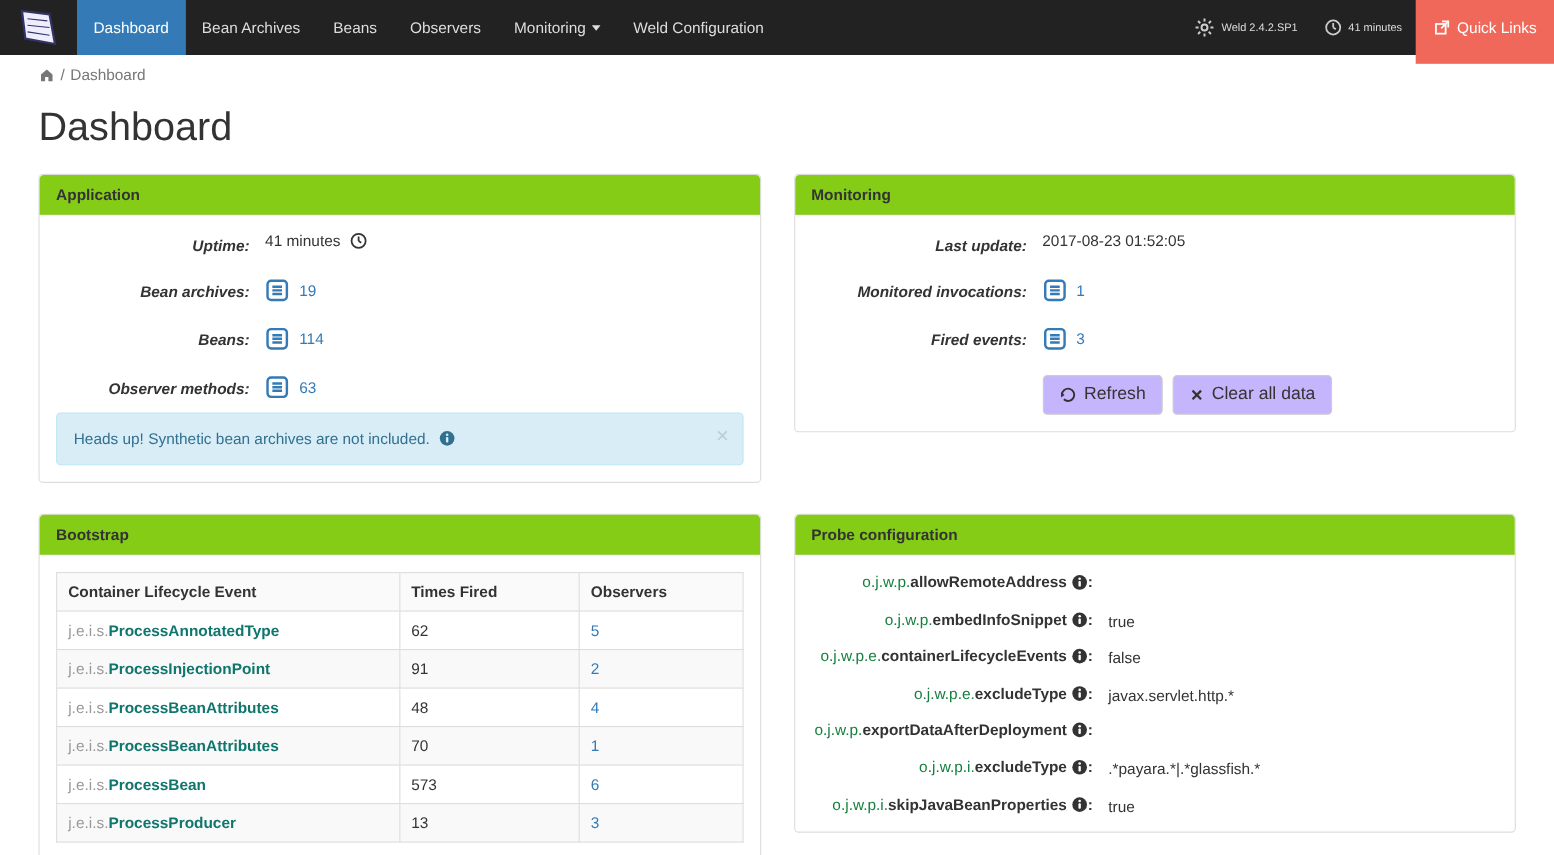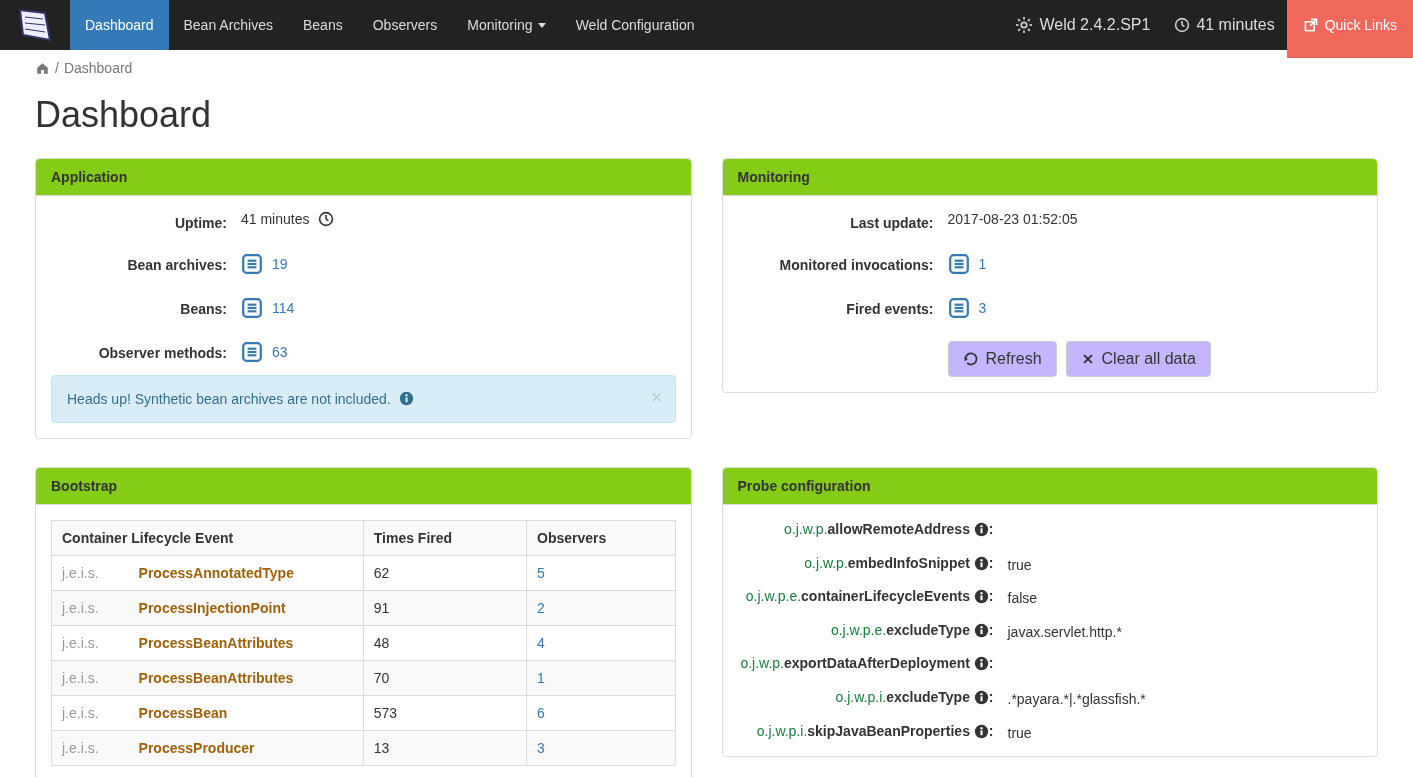--- a/index.html
+++ b/index.html
@@ -5,35 +5,35 @@
 * { box-sizing: border-box; margin: 0; padding: 0; }
 body { font-family: "Helvetica Neue", Helvetica, Arial, sans-serif; font-size: 14px; color: #333; background: #fff; }
 .navbar { background: #222; height: 50px; display: flex; align-items: center; justify-content: space-between; }
 .navbar-left { display: flex; align-items: center; height: 100%; }
 .navbar-right { display: flex; align-items: center; height: 100%; }
 .brand { display:flex; align-items:center; justify-content:center; width:70px; height:50px; }
 .brand svg { width:40px; height:40px; }
 .nav-item { color: #ddd; padding: 0 15px; height: 50px; display: flex; align-items: center; cursor: pointer; font-size: 14px; text-decoration:none; }
 .nav-item.active { background: #337ab7; color: #fff; }
 .caret-svg { margin-left: 5px; }
-.nav-info { color:#ddd; display:flex; align-items:center; padding:0 12px; gap:6px; font-size:16px; }
+.nav-info { color:#ddd; display:flex; align-items:center; padding:0 12px; gap:6px; font-size:10px; }
 .quick-links { background:#f0685a; color:#fff; height:66px; display:flex; align-items:center; padding:0 16px; cursor:pointer; gap:6px; font-size:14px; }
 
 .container { padding: 10px 35px 20px 35px; }
 .breadcrumb { color:#777; font-size:14px; display:flex; align-items:center; gap:5px; margin-bottom:18px; }
 h1 { font-size:36px; font-weight:400; color:#333; margin-bottom:22px; }
 
 .row { display:flex; gap:30px; margin-bottom:28px; align-items:flex-start; }
 .col { flex:1; }
 .panel { border:1px solid #ddd; border-radius:4px; background:#fff; }
 .panel-heading { background:#84cc16; border-bottom:1px solid #ddd; padding:10px 15px; font-weight:700; color:#333; border-radius:4px 4px 0 0; }
 .panel-body { padding:15px; }
 
 .dl-h { display:grid; grid-template-columns: 190px 1fr; row-gap:22px; align-items:start; }
-.dl-h dt { font-weight:700; text-align:right; padding-right:14px; color:#333; padding-top:4px; }
+.dl-h dt { font-weight:700; text-align:right; padding-right:14px; color:#333; padding-top:4px;font-style:italic; }
 .dl-h dd { color:#333; display:flex; align-items:center; gap:9px;}
 .dl-h2 { display:grid; grid-template-columns: 270px 1fr; row-gap:14px; align-items:start; }
 .dl-h2 dt { font-weight:400; text-align:right; padding-right:14px; color:#333; line-height:1.4; }
 .dl-h2 dd { color:#333; display:flex; align-items:center; gap:9px; padding-top:3px; }
 .pc-prefix { color:#15803d; }
 .pc-key { font-weight:700; color:#333; }
 
 .link-count { color:#337ab7; cursor:pointer; text-decoration:none; }
 
 .btn { display:inline-flex; align-items:center; gap:7px; border:1px solid #ccc; background:#c4b5fd; color:#333; padding:8px 14px; border-radius:4px; cursor:pointer; font-size:16px; }
@@ -41,21 +41,21 @@
 
 .alert-info { background:#d9edf7; border:1px solid #bce8f1; color:#31708f; border-radius:4px; padding:15px; position:relative; margin-top:12px; }
 .alert-info strong { font-weight:400; }
 .alert-close { position:absolute; right:12px; top:10px; color:#8aaab7; cursor:pointer; font-size:20px; opacity:0.45; }
 
 .table { width:100%; border-collapse:collapse; }
 .table th, .table td { border:1px solid #ddd; padding:9px 10px; text-align:left; font-size:14px; }
 .table th { background:#fafafa; font-weight:700; }
 .table tr:nth-child(even) td { background:#f9f9f9; }
 .lc-prefix { color:#999; }
-.lc-event { font-weight:700; color:#a16207;margin-left:40px; }
+.lc-event { font-weight:700; color:#0f766e; }
 .lc-cell { text-align:right; }
 
 svg { flex-shrink:0; }
 </style>
 </head>
 <body>
 
 <svg width="0" height="0" style="position:absolute">
   <defs>
     <g id="icon-list">

